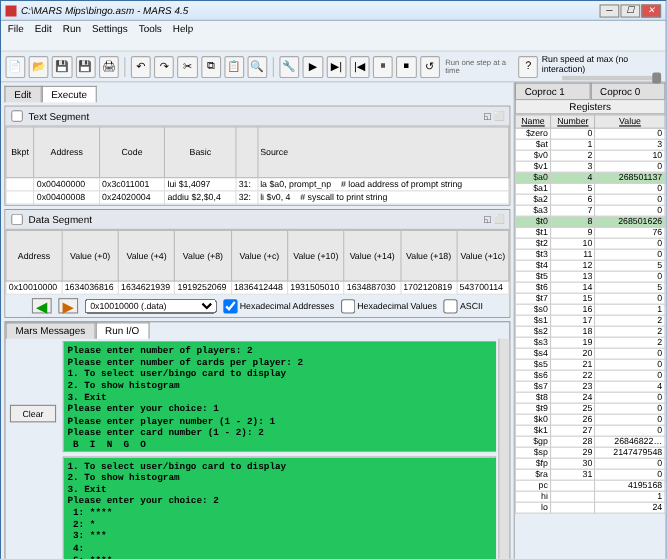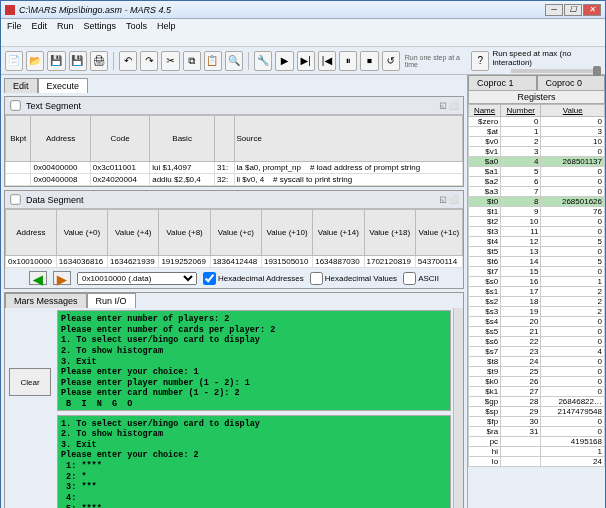--- a/index.html
+++ b/index.html
@@ -33,21 +33,21 @@
 table.code td { border:1px solid #ddd; padding:1px 2px; background:#fff;}
 table.code td.addr{color:#000;}
 table.code td.code{text-align:left;}
 .data-controls { display:flex; align-items:center; justify-content:center; gap:6px; padding:3px; background:#e8eef5; font-size:8px;}
 .arrow-btn{width:18px;height:14px;border:1px solid #888;background:#f0f0f0;}
 .green{color:#090;} .orange{color:#c60;}
 select.addr-sel{font-size:8px;width:120px;}
 .chk{display:flex;align-items:center;gap:2px;}
 .messages { flex:1; display:flex; flex-direction:column; border:1px solid #999; min-height:0;}
 .msg-body{display:flex; flex:1; min-height:0;}
-.clear-btn{width:42px;margin:4px;height:28px;border:1px solid #888;background:#eee;font-size:8px;}
+.clear-btn{width:42px;margin:4px;height:16px;border:1px solid #888;background:#eee;font-size:8px;}
 .console{flex:1;background:#22c55e;border:1px solid #aaa;margin:2px;padding:3px;font-family:"Courier New",monospace;font-size:8.5px;line-height:1.25;overflow:auto;white-space:pre;font-weight:bold;}
 .console-half{height:48%;}
 .right-pane { width: 138px; background:#e8eef5; border-left:1px solid #aaa; display:flex;flex-direction:column;}
 .reg-tabs{display:flex;}
 .reg-title{text-align:center;font-size:9px;padding:1px;border:1px solid #aaa;background:#eee;}
 table.regs{width:100%;border-collapse:collapse;font-size:8px;}
 table.regs th{background:#e8e8e8;border:1px solid #bbb;padding:1px;font-weight:normal;text-decoration:underline;}
 table.regs td{border:1px solid #ccc;padding:0 2px;background:#fff;text-align:right;}
 table.regs td.name{text-align:right;}
 .hl{background:#b8e0b8 !important;}

